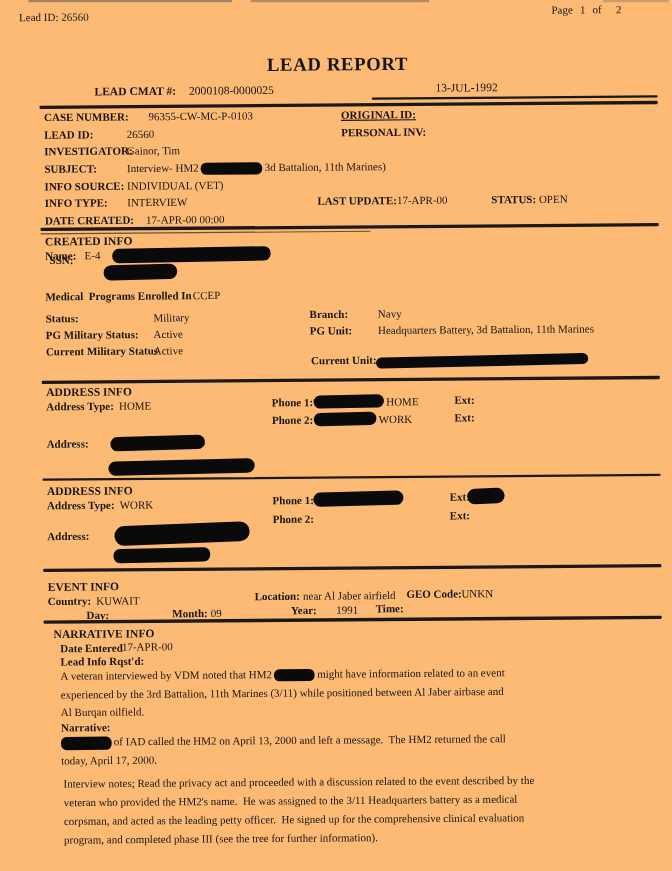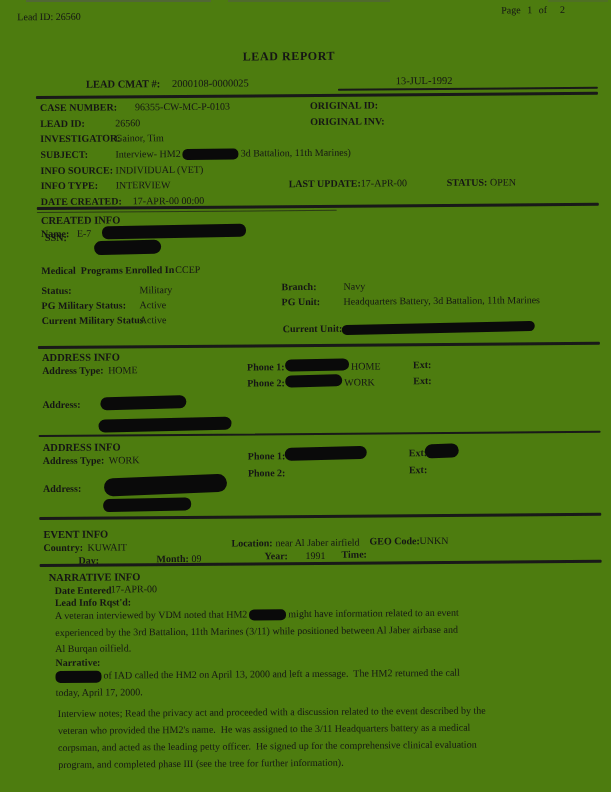--- a/index.html
+++ b/index.html
@@ -1,32 +1,32 @@
 <!DOCTYPE html>
 <html><head>
 <meta charset="utf-8">
 <style>
   html,body { margin:0; padding:0; background:#e8e8e8; }
   .page {
     position:relative; width:611px; height:792px; margin:0 auto;
-    background:#4d7c0f; overflow:hidden;
+    background:#fdba74; overflow:hidden;
     font-family:"Liberation Serif","DejaVu Serif",serif;
     color:#151515; font-size:10px;
   }
   .doc { position:absolute; inset:0; transform:rotate(-0.45deg); transform-origin:50% 45%; }
   .abs { position:absolute; white-space:nowrap; }
   .b { font-weight:bold; }
   .pre { white-space:pre-wrap; }
   .lblcol { display:inline-block; width:75px; font-weight:bold; }
   .hline { position:absolute; left:38px; width:562px; height:2.5px; background:#191919; border-radius:1px; }
   .redact { position:absolute; background:#0a0a0a; border-radius:6px; }
   .redact-inline { display:inline-block; background:#0a0a0a; border-radius:5px; vertical-align:middle; margin:0 2px; }
   .para { position:absolute; white-space:pre-wrap; line-height:16.5px; }
   .artifact { position:absolute; top:0; height:2px; background:#555; opacity:.55; }
-  .title { font-weight:bold; font-size:12px; letter-spacing:.6px; }
+  .title { font-weight:bold; font-size:17px; letter-spacing:.6px; }
 </style>
 </head>
 <body>
 
 <div class="page">
 
   <div class="artifact" style="left:26px;width:185px;"></div>
   <div class="artifact" style="left:228px;width:162px;opacity:.45;"></div>
   <div class="artifact" style="left:548px;width:60px;opacity:.3;"></div>
 
@@ -37,25 +37,25 @@
     <div class="abs title" style="left:245px;top:49px;">LEAD REPORT</div>
 
     <div class="abs b" style="left:88px;top:77px;font-size:10.5px;">LEAD CMAT #:</div>
     <div class="abs" style="left:174px;top:77px;font-size:10.5px;">2000108-0000025</div>
     <div class="abs" style="left:398px;top:76px;font-size:10.5px;">13-JUL-1992</div>
     <div class="hline" style="left:340px;width:260px;top:89px;height:1.5px;"></div>
     <div class="hline" style="top:94px;"></div>
 
     <div class="abs" style="left:42px;top:100px;width:558px;">
       <span class="lblcol" style="width:95px;">CASE NUMBER:</span><span>96355-CW-MC-P-0103</span>
-      <span class="abs b" style="left:270px;top:0;">ORIGINAL ID:</span>
+      <span class="abs b" style="left:270px;top:0;text-decoration:underline;">ORIGINAL ID:</span>
     </div>
     <div class="abs" style="left:42px;top:116px;width:558px;">
       <span class="lblcol">LEAD ID:</span><span>26560</span>
-      <span class="abs b" style="left:270px;top:0;">ORIGINAL INV:</span>
+      <span class="abs b" style="left:270px;top:0;">PERSONAL INV:</span>
     </div>
     <div class="abs" style="left:42px;top:131px;width:558px;">
       <span class="lblcol">INVESTIGATOR:</span><span>Gainor, Tim</span>
     </div>
     <div class="abs" style="left:42px;top:147px;width:558px;">
       <span class="lblcol">SUBJECT:</span><span>Interview- HM2</span><span class="redact-inline" style="width:56px;height:11px;"></span><span>3d Battalion, 11th Marines)</span>
     </div>
     <div class="abs" style="left:42px;top:163px;width:558px;">
       <span class="lblcol">INFO SOURCE:</span><span>INDIVIDUAL (VET)</span>
     </div>
@@ -65,21 +65,21 @@
       <span class="abs" style="left:406px;top:0;"><span class="b">STATUS:</span> <span>OPEN</span></span>
     </div>
     <div class="abs" style="left:42px;top:194px;width:558px;">
       <span class="lblcol" style="width:92px;">DATE CREATED:</span><span>17-APR-00 00:00</span>
     </div>
     <div class="hline" style="top:205px;height:3px;"></div>
     <div class="hline" style="top:210px;width:300px;height:1.2px;opacity:.65;"></div>
 
     <div class="abs b" style="left:42px;top:213px;font-size:10.5px;">CREATED INFO</div>
     <div class="abs" style="left:42px;top:226px;">
-      <span class="b">Name:</span>&nbsp;&nbsp;&nbsp;<span>E-7</span>
+      <span class="b">Name:</span>&nbsp;&nbsp;&nbsp;<span>E-4</span>
     </div>
     <div class="redact" style="left:103px;top:224px;width:144px;height:13px;transform:rotate(-0.6deg);"></div>
     <div class="abs b" style="left:46px;top:230px;">SSN:</div>
     <div class="redact" style="left:95px;top:239px;width:67px;height:14px;border-radius:7px;transform:rotate(-1deg);"></div>
     <div class="abs b pre" style="left:42px;top:263px;">Medical  Programs Enrolled In</div>
     <div class="abs" style="left:160px;top:263px;margin-left:16px;">CCEP</div>
 
     <div class="abs b" style="left:42px;top:283px;">Status:</div>
     <div class="abs" style="left:140px;top:283px;">Military</div>
     <div class="abs b" style="left:282px;top:281px;">Branch:</div>

